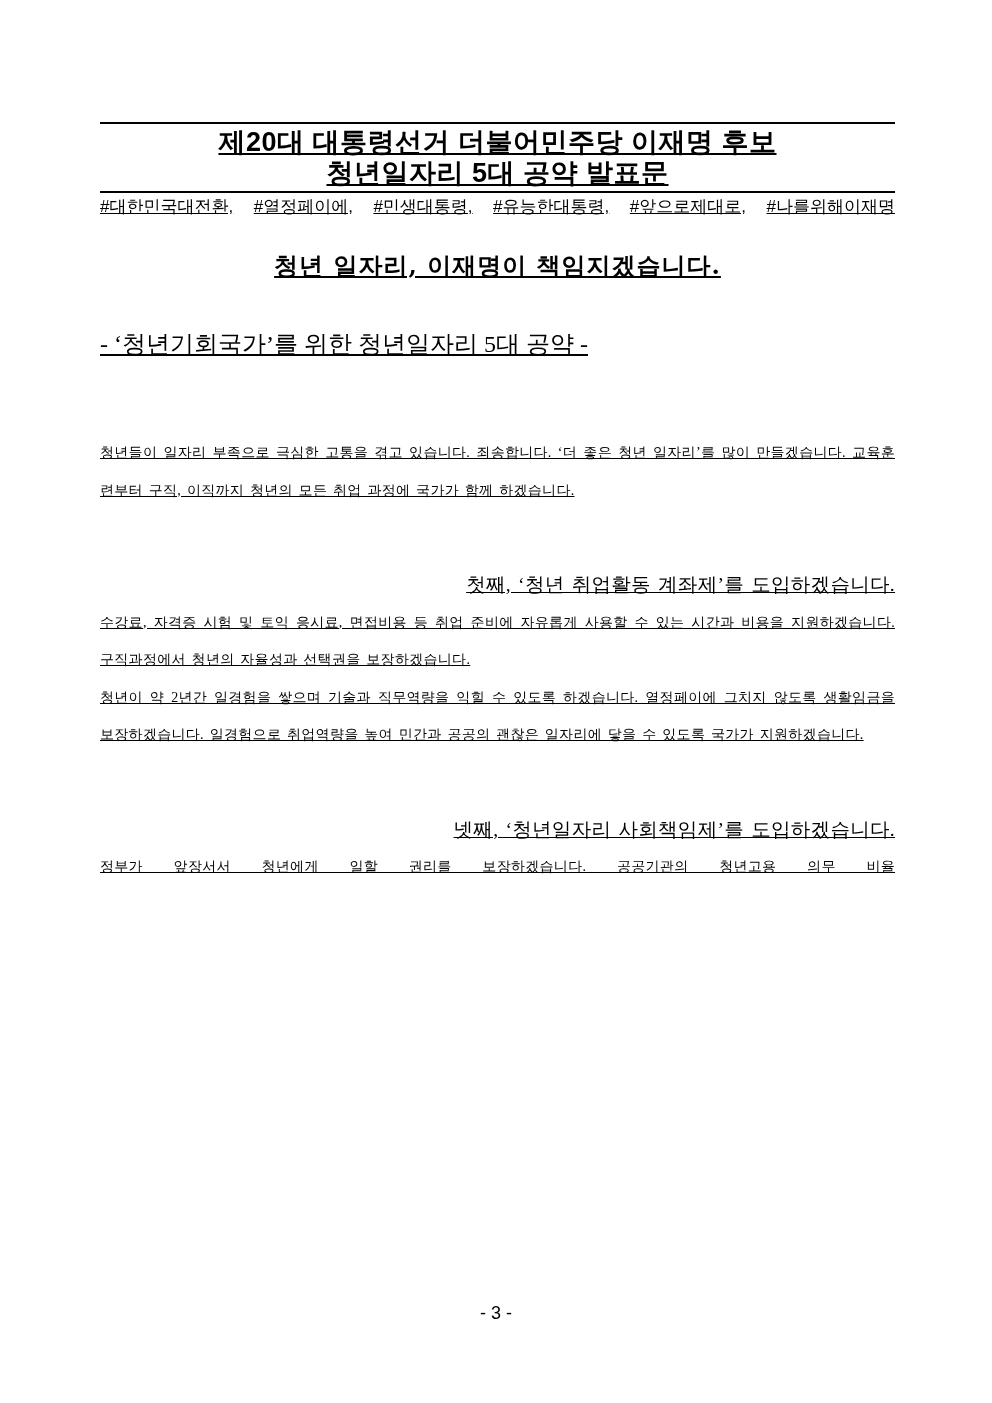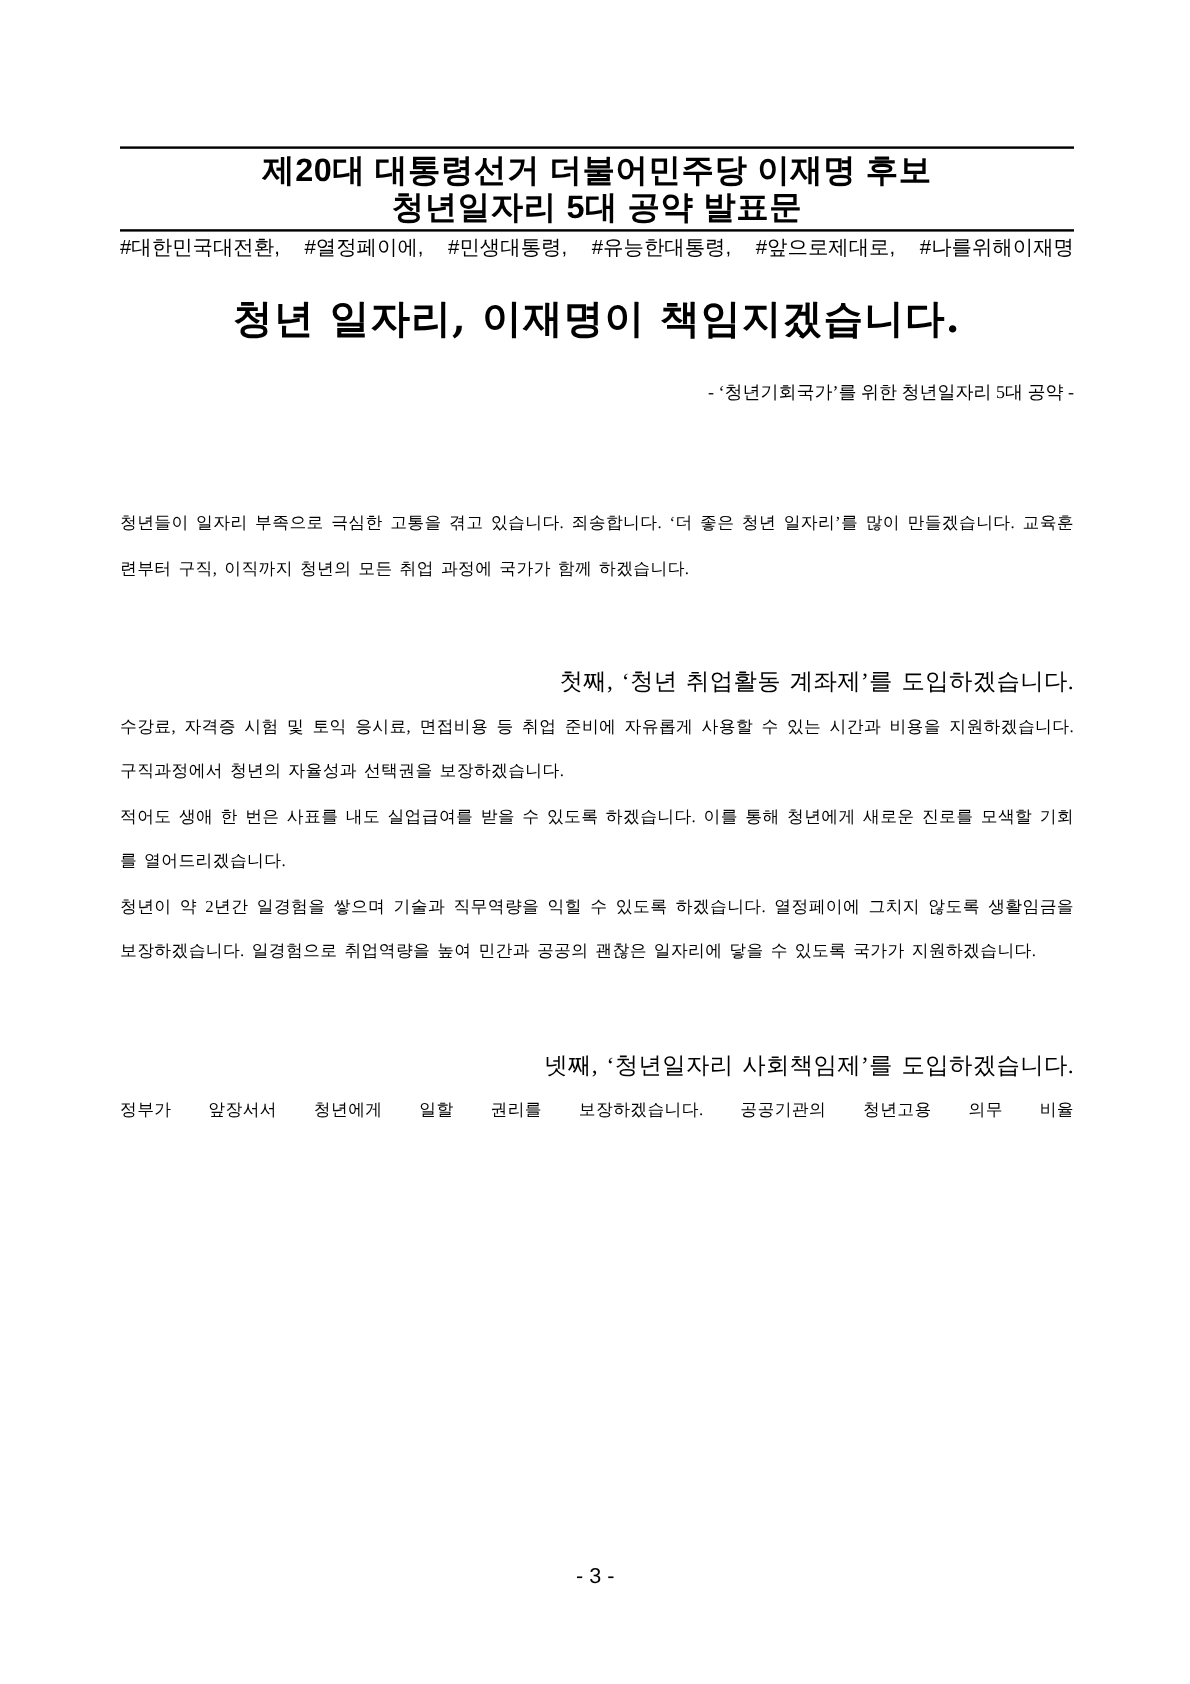--- a/index.html
+++ b/index.html
@@ -11,20 +11,21 @@
     background: #ffffff;
     color: #000000;
     overflow: hidden;
     font-family: "Liberation Serif", "DejaVu Serif", serif;
   }
   .content {
     position: absolute;
     left: 100px;
     right: 97px;
     top: 0;
+    text-decoration: underline;
   }
 
   
   .header-block {
     margin-top: 122px;
     border-top: 2px solid #000000;
     border-bottom: 2px solid #000000;
     padding: 3px 0 2px 0;
     text-align: center;
     font-family: "Liberation Sans", "DejaVu Sans", sans-serif;
@@ -42,28 +43,28 @@
     line-height: 22px;
     white-space: nowrap;
   }
 
   
   .main-title {
     margin-top: 27px;
     text-align: center;
     font-family: "DejaVu Serif", "Liberation Serif", serif;
     font-weight: bold;
-    font-size: 33px;
+    font-size: 24px;
     line-height: 42px;
     letter-spacing: 1px;
   }
   .subtitle {
-    margin-top: 28px;
-    text-align: right;
-    font-size: 15px;
+    margin-top: 44px;
+    text-align: left;
+    font-size: 24px;
     line-height: 26px;
   }
 
   
   .para {
     font-size: 14px;
     line-height: 37.5px;
     text-align: justify;
     text-justify: inter-word;
     letter-spacing: 0.3px;
@@ -111,21 +112,20 @@
     </div>
 
     <h1 class="main-title">청년 일자리, 이재명이 책임지겠습니다.</h1>
     <div class="subtitle">- ‘청년기회국가’를 위한 청년일자리 5대 공약 -</div>
 
     <p class="para intro">청년들이 일자리 부족으로 극심한 고통을 겪고 있습니다. 죄송합니다. ‘더 좋은 청년 일자리’를 많이 만들겠습니다. 교육훈련부터 구직, 이직까지 청년의 모든 취업 과정에 국가가 함께 하겠습니다.</p>
 
     <p class="para section-heading">첫째, ‘청년 취업활동 계좌제’를 도입하겠습니다.</p>
     <p class="para section-body">수강료, 자격증 시험 및 토익 응시료, 면접비용 등 취업 준비에 자유롭게 사용할 수 있는 시간과 비용을 지원하겠습니다. 구직과정에서 청년의 자율성과 선택권을 보장하겠습니다.</p>
 
-    <p class="para section-body">적어도 생애 한 번은 사표를 내도 실업급여를 받을 수 있도록 하겠습니다. 이를 통해 청년에게 새로운 진로를 모색할 기회를 열어드리겠습니다.</p>
 
     <p class="para section-body">청년이 약 2년간 일경험을 쌓으며 기술과 직무역량을 익힐 수 있도록 하겠습니다. 열정페이에 그치지 않도록 생활임금을 보장하겠습니다. 일경험으로 취업역량을 높여 민간과 공공의 괜찮은 일자리에 닿을 수 있도록 국가가 지원하겠습니다.</p>
 
     <p class="para section-heading">넷째, ‘청년일자리 사회책임제’를 도입하겠습니다.</p>
     <p class="para section-body justify-last">정부가 앞장서서 청년에게 일할 권리를 보장하겠습니다. 공공기관의 청년고용 의무 비율</p>
 
   </div>
 
   <div class="footer">- 3 -</div>
 </div>

